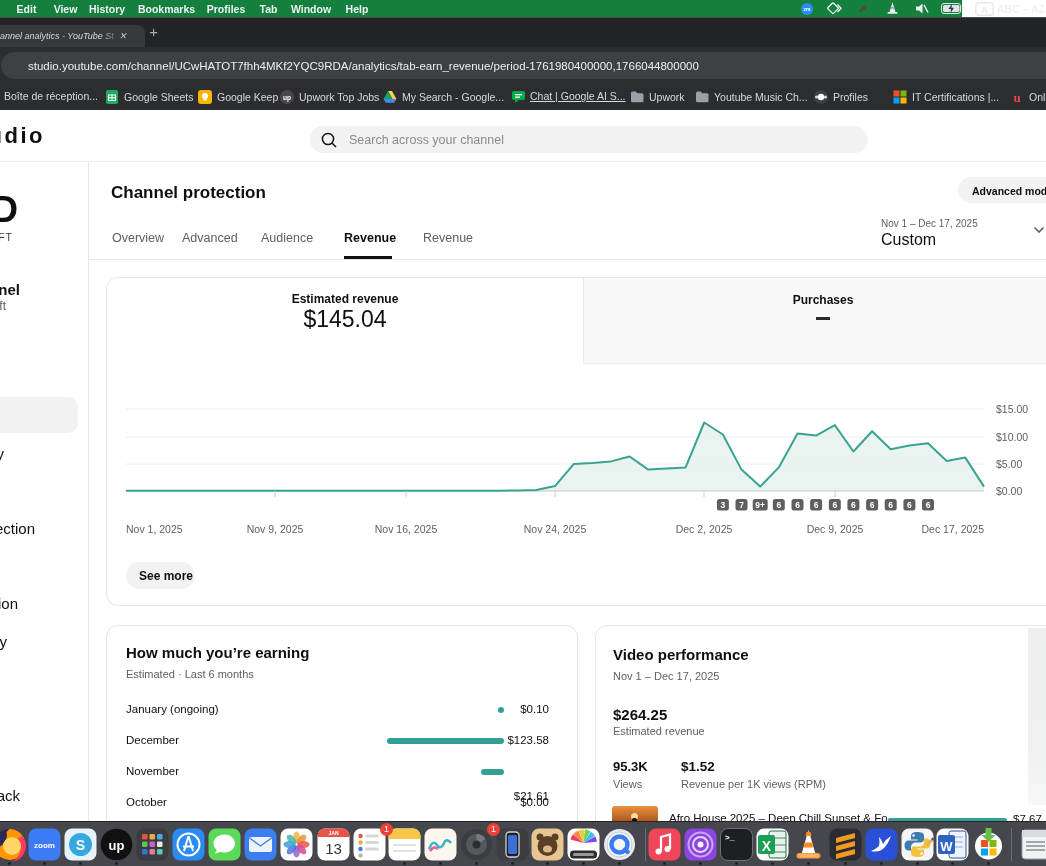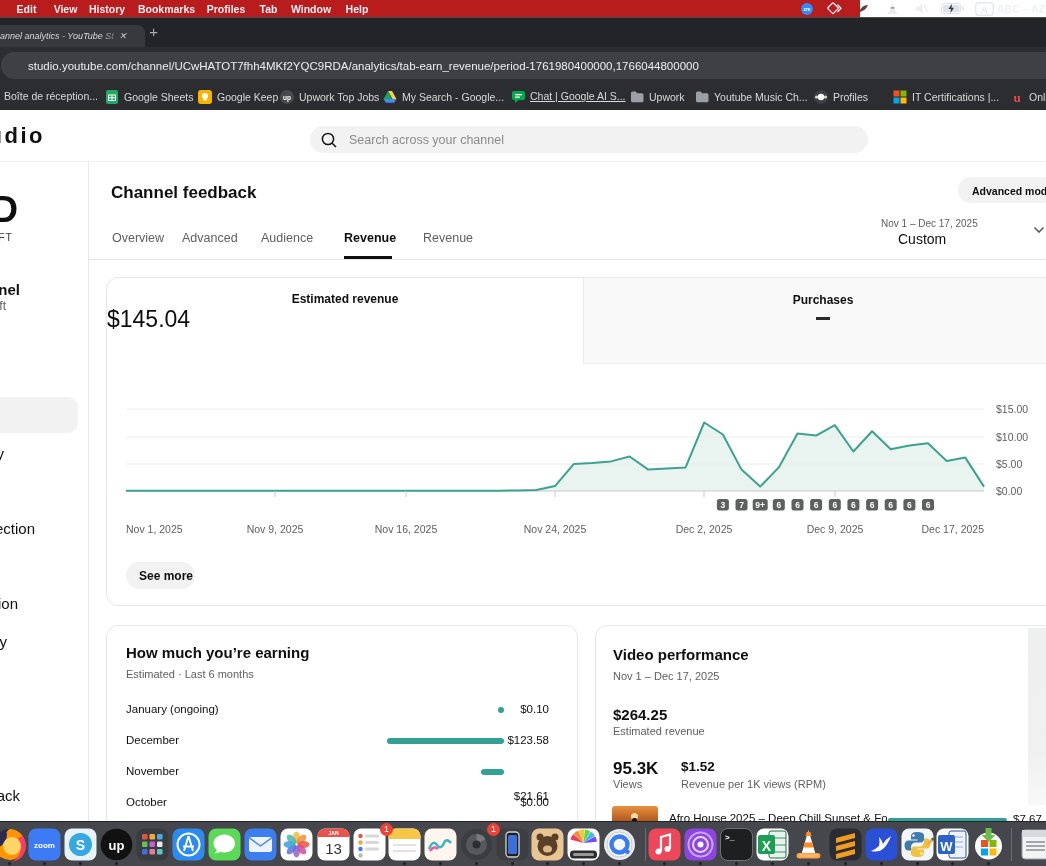--- a/index.html
+++ b/index.html
@@ -1,20 +1,20 @@
 <!DOCTYPE html>
 <html><head>
 <meta charset="utf-8">
 <style>
 *{margin:0;padding:0;box-sizing:border-box;}
 html,body{width:1046px;height:866px;overflow:hidden;background:#fff;font-family:"Liberation Sans",sans-serif;}
 .abs{position:absolute;}
 #stage{position:relative;width:1046px;height:866px;overflow:hidden;}
 
-#menubar{position:absolute;left:0;top:0;width:860px;height:17px;background:#b91c1c;}
+#menubar{position:absolute;left:0;top:0;width:962px;height:17px;background:#15803d;}
 #menubar .mi{position:absolute;top:2.5px;font-size:10.5px;font-weight:bold;color:#eef1f6;transform:translateX(-50%);white-space:nowrap;}
 
 #tabbar{position:absolute;left:0;top:17px;width:1046px;height:30px;background:#232427;border-top:1px solid #494a4e;font-style:italic;}
 #tab1{position:absolute;left:-10px;top:7px;width:155px;height:23px;background:#38393c;border-radius:8px 8px 0 0;}
 #tab1 .t{position:absolute;left:10px;top:6px;font-size:9px;color:#d6d7d9;white-space:nowrap;width:122px;overflow:hidden;-webkit-mask-image:linear-gradient(90deg,#000 82%,transparent);mask-image:linear-gradient(90deg,#000 82%,transparent);}
 #tab1 .x{position:absolute;left:129px;top:6px;font-size:9px;color:#c6c7c9;}
 #newtab{position:absolute;left:149px;top:5px;font-size:15px;color:#a9abad;font-weight:400;}
 
 #addrbar{position:absolute;left:0;top:47px;width:1046px;height:38px;background:#2c2d30;}
 #omnibox{position:absolute;left:1px;top:5px;width:1100px;height:27px;background:#3e4044;border-radius:13.5px;}
@@ -34,27 +34,27 @@
 #sidehl{position:absolute;left:-10px;top:235px;width:88px;height:36px;background:#f2f2f2;border-radius:10px;}
 
 #content{position:absolute;left:89px;top:162px;width:957px;height:660px;background:#fff;}
 .h1{position:absolute;left:22px;top:21px;font-size:17px;font-weight:bold;color:#0f0f0f;}
 .tabs{position:absolute;top:69px;font-size:12.5px;color:#606060;}
 #tabline{position:absolute;left:255px;top:94px;width:48px;height:3px;background:#0f0f0f;}
 #hborder{position:absolute;left:0;top:97px;width:957px;height:1px;background:#e5e5e5;}
 #advmode{position:absolute;left:869px;top:15px;width:130px;height:26px;background:#f2f2f2;border-radius:13px;}
 #advmode span{position:absolute;left:14px;top:7.5px;font-size:10.5px;font-weight:bold;color:#0f0f0f;}
 #daterange{position:absolute;left:792px;top:56px;font-size:10px;color:#606060;}
-#datecustom{position:absolute;left:792px;top:69px;font-size:14px;color:#0f0f0f;margin-left:17px;}
+#datecustom{position:absolute;left:792px;top:69px;font-size:16px;color:#0f0f0f;}
 
 
 #card1{position:absolute;left:17px;top:115px;width:1000px;height:329px;background:#fff;border:1px solid #e6e6e6;border-radius:12px;overflow:hidden;}
 #ptab{position:absolute;left:476px;top:0;width:524px;height:86px;background:#f9f9f9;border-left:1px solid #e9e9e9;border-bottom:1px solid #ededed;}
 .c1label{position:absolute;font-size:12px;font-weight:bold;color:#0f0f0f;}
-#bigval{position:absolute;left:0;top:28px;width:476px;font-size:23px;color:#0f0f0f;}
+#bigval{position:absolute;left:0;top:28px;width:476px;text-align:center;font-size:23px;color:#0f0f0f;}
 #pdash{position:absolute;left:709px;top:39px;width:14px;height:2.5px;background:#2a2a2a;}
 
 #card2{position:absolute;left:17px;top:463px;width:472px;height:250px;background:#fff;border:1px solid #e6e6e6;border-radius:12px;}
 #card3{position:absolute;left:506px;top:463px;width:540px;height:250px;background:#fff;border:1px solid #e6e6e6;border-radius:12px;}
 .ctitle{position:absolute;font-size:15px;font-weight:bold;color:#0f0f0f;}
 .csub{position:absolute;font-size:11px;color:#606060;}
 .rowlab{position:absolute;left:19px;font-size:11.5px;color:#0f0f0f;}
 .rowval{position:absolute;width:100px;text-align:right;font-size:11.5px;color:#0f0f0f;}
 .bar{position:absolute;height:6px;border-radius:3px;background:#32a094;}
 
@@ -194,21 +194,21 @@
   <span class="frag" style="right:82px;top:137px;font-size:12px;color:#606060;">Drift</span>
   <div id="sidehl"></div>
   <span class="frag" style="right:84px;top:283px;font-size:15px;">Community</span>
   <span class="frag" style="right:53px;top:358px;font-size:15px;">Copyright protection</span>
   <span class="frag" style="right:70px;top:433px;font-size:15px;">Customization</span>
   <span class="frag" style="right:81px;top:471px;font-size:15px;">Audio library</span>
   <span class="frag" style="right:68px;top:625px;font-size:15px;">Send feedback</span>
 </div>
 
 <div id="content">
-  <span class="h1">Channel feedback</span>
+  <span class="h1">Channel protection</span>
   <span class="tabs" style="left:23px;">Overview</span>
   <span class="tabs" style="left:93px;">Advanced</span>
   <span class="tabs" style="left:172px;">Audience</span>
   <span class="tabs" style="left:255px;color:#0f0f0f;font-weight:bold;">Revenue</span>
   <span class="tabs" style="left:334px;">Revenue</span>
   <div id="tabline"></div>
   <div id="hborder"></div>
   <div id="advmode">
         <span>Advanced mode</span>
       </div>
@@ -291,21 +291,21 @@
     <div class="bar" style="left:374px;top:143px;width:23px;"></div>
     <span class="rowlab" style="top:170px;">October</span>
     <span class="rowval" style="left:342px;top:170px;">$0.00</span>
   </div>
 
   <div id="card3">
     <span class="ctitle" style="left:17px;top:20px;">Video performance</span>
     <span class="csub" style="left:17px;top:44px;">Nov 1 – Dec 17, 2025</span>
     <span class="ctitle" style="left:17px;top:80px;">$264.25</span>
     <span class="csub" style="left:17px;top:99px;">Estimated revenue</span>
-    <span class="ctitle" style="left:17px;top:133px;font-size:17px;">95.3K</span>
+    <span class="ctitle" style="left:17px;top:133px;font-size:13px;">95.3K</span>
     <span class="csub" style="left:17px;top:152px;">Views</span>
     <span class="ctitle" style="left:85px;top:133px;font-size:13.5px;">$1.52</span>
     <span class="csub" style="left:85px;top:152px;">Revenue per 1K views (RPM)</span>
     <div class="abs" style="left:16px;top:180px;width:46px;height:27px;border-radius:3px;background:linear-gradient(180deg,#e8913f,#b05a1e 55%,#2a1a10);overflow:hidden;">
           <div class="abs" style="left:19px;top:7px;width:7px;height:7px;border-radius:50%;background:#ffd9a0;"></div>
           <div class="abs" style="left:20px;top:12px;width:5px;height:12px;background:#1a0f08;border-radius:2px;"></div>
         </div>
     <span class="abs" style="left:73px;top:186px;font-size:11.5px;color:#0f0f0f;white-space:nowrap;">Afro House 2025 – Deep Chill Sunset &amp; Fo...</span>
     <div class="bar" style="left:292px;top:192px;width:119px;height:4px;"></div>
     <span class="abs" style="left:417px;top:187px;font-size:11.5px;color:#0f0f0f;">$7.67</span>

